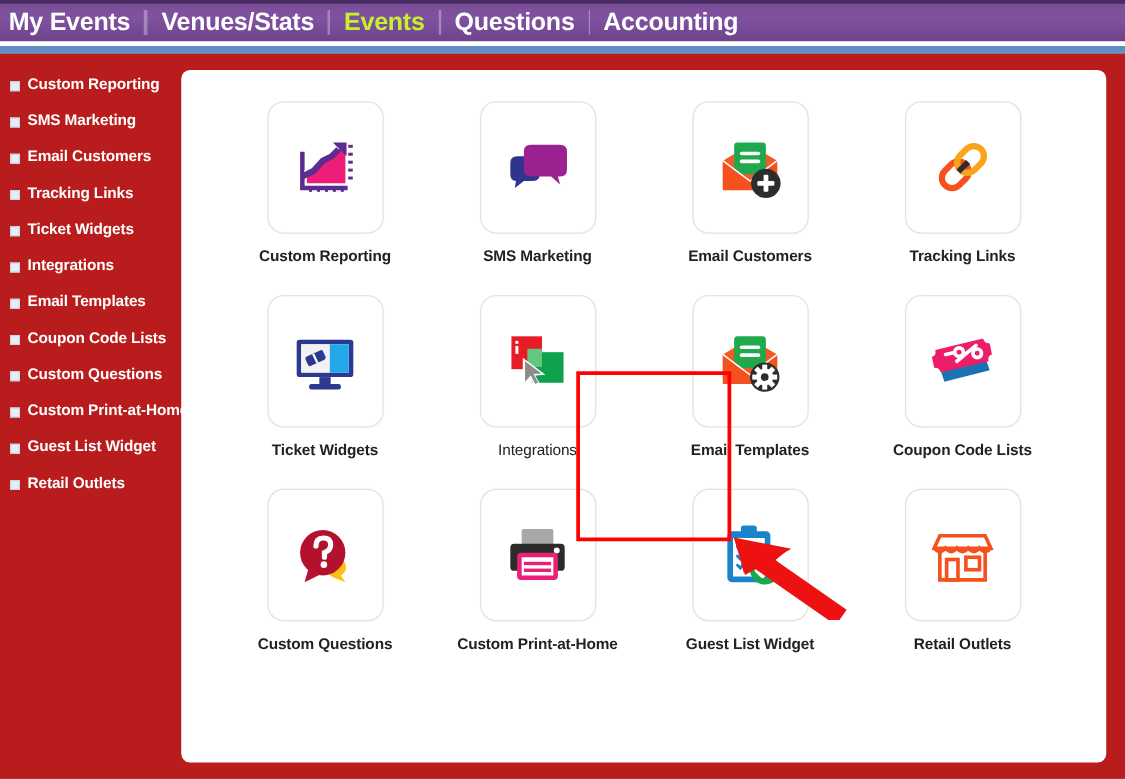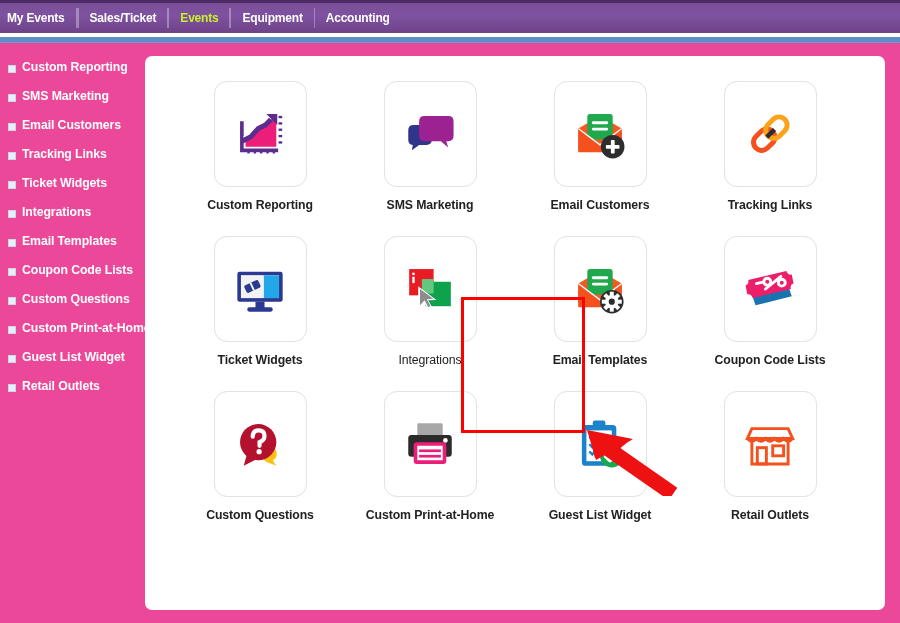--- a/index.html
+++ b/index.html
@@ -15,21 +15,21 @@
   #topnav {
     position: absolute; left: 0; top: 0; width: 900px; height: 33px;
     background: linear-gradient(to bottom, #7a4e96 0%, #7e52a0 40%, #6f4289 100%);
     border-top: 3px solid #4c2a63;
     display: flex; align-items: center;
     overflow: hidden;
     white-space: nowrap;
   }
   .nav-item {
     color: #ffffff;
-    font-size: 12px;
+    font-size: 20px;
     font-weight: bold;
     padding: 0 11px;
     line-height: 30px;
     letter-spacing: -0.2px;
     text-decoration: none;
   }
   .nav-item.first { padding-left: 7px; }
   .nav-item.active { color: #c8f02a; }
   .nav-sep {
     width: 1px; height: 20px;
@@ -44,21 +44,21 @@
   }
   #nav-strip {
     position: absolute; left: 0; top: 37px; width: 900px; height: 6px;
     background: #5d8ec4;
     border-bottom: 1px solid #6f9ccd;
   }
 
   
   #page {
     position: absolute; left: 0; top: 43px; width: 900px; height: 580px;
-    background: #ec4899;
+    background: #b91c1c;
   }
 
   
   #sidebar {
     position: absolute; left: 0; top: 0; width: 145px; height: 580px;
     padding-top: 17px;
   }
   .side-item {
     display: flex; align-items: flex-start;
     padding: 0 4px 0 8px;
@@ -141,27 +141,27 @@
   }
 </style>
 </head>
 <body>
 
 <div id="topnav">
     <a class="nav-item first">My Events</a>
     <div class="nav-sep"></div>
     <div class="nav-sep"></div>
     <div class="nav-sep"></div>
-    <a class="nav-item">Sales/Ticket</a>
+    <a class="nav-item">Venues/Stats</a>
     <div class="nav-sep"></div>
     <div class="nav-sep"></div>
     <a class="nav-item active">Events</a>
     <div class="nav-sep"></div>
     <div class="nav-sep"></div>
-    <a class="nav-item">Equipment</a>
+    <a class="nav-item">Questions</a>
     <div class="nav-sep"></div>
     <a class="nav-item">Accounting</a>
   </div>
 
 <div id="nav-underline"></div>
 <div id="nav-strip"></div>
 
 <div id="page">
 
   <nav id="sidebar">

